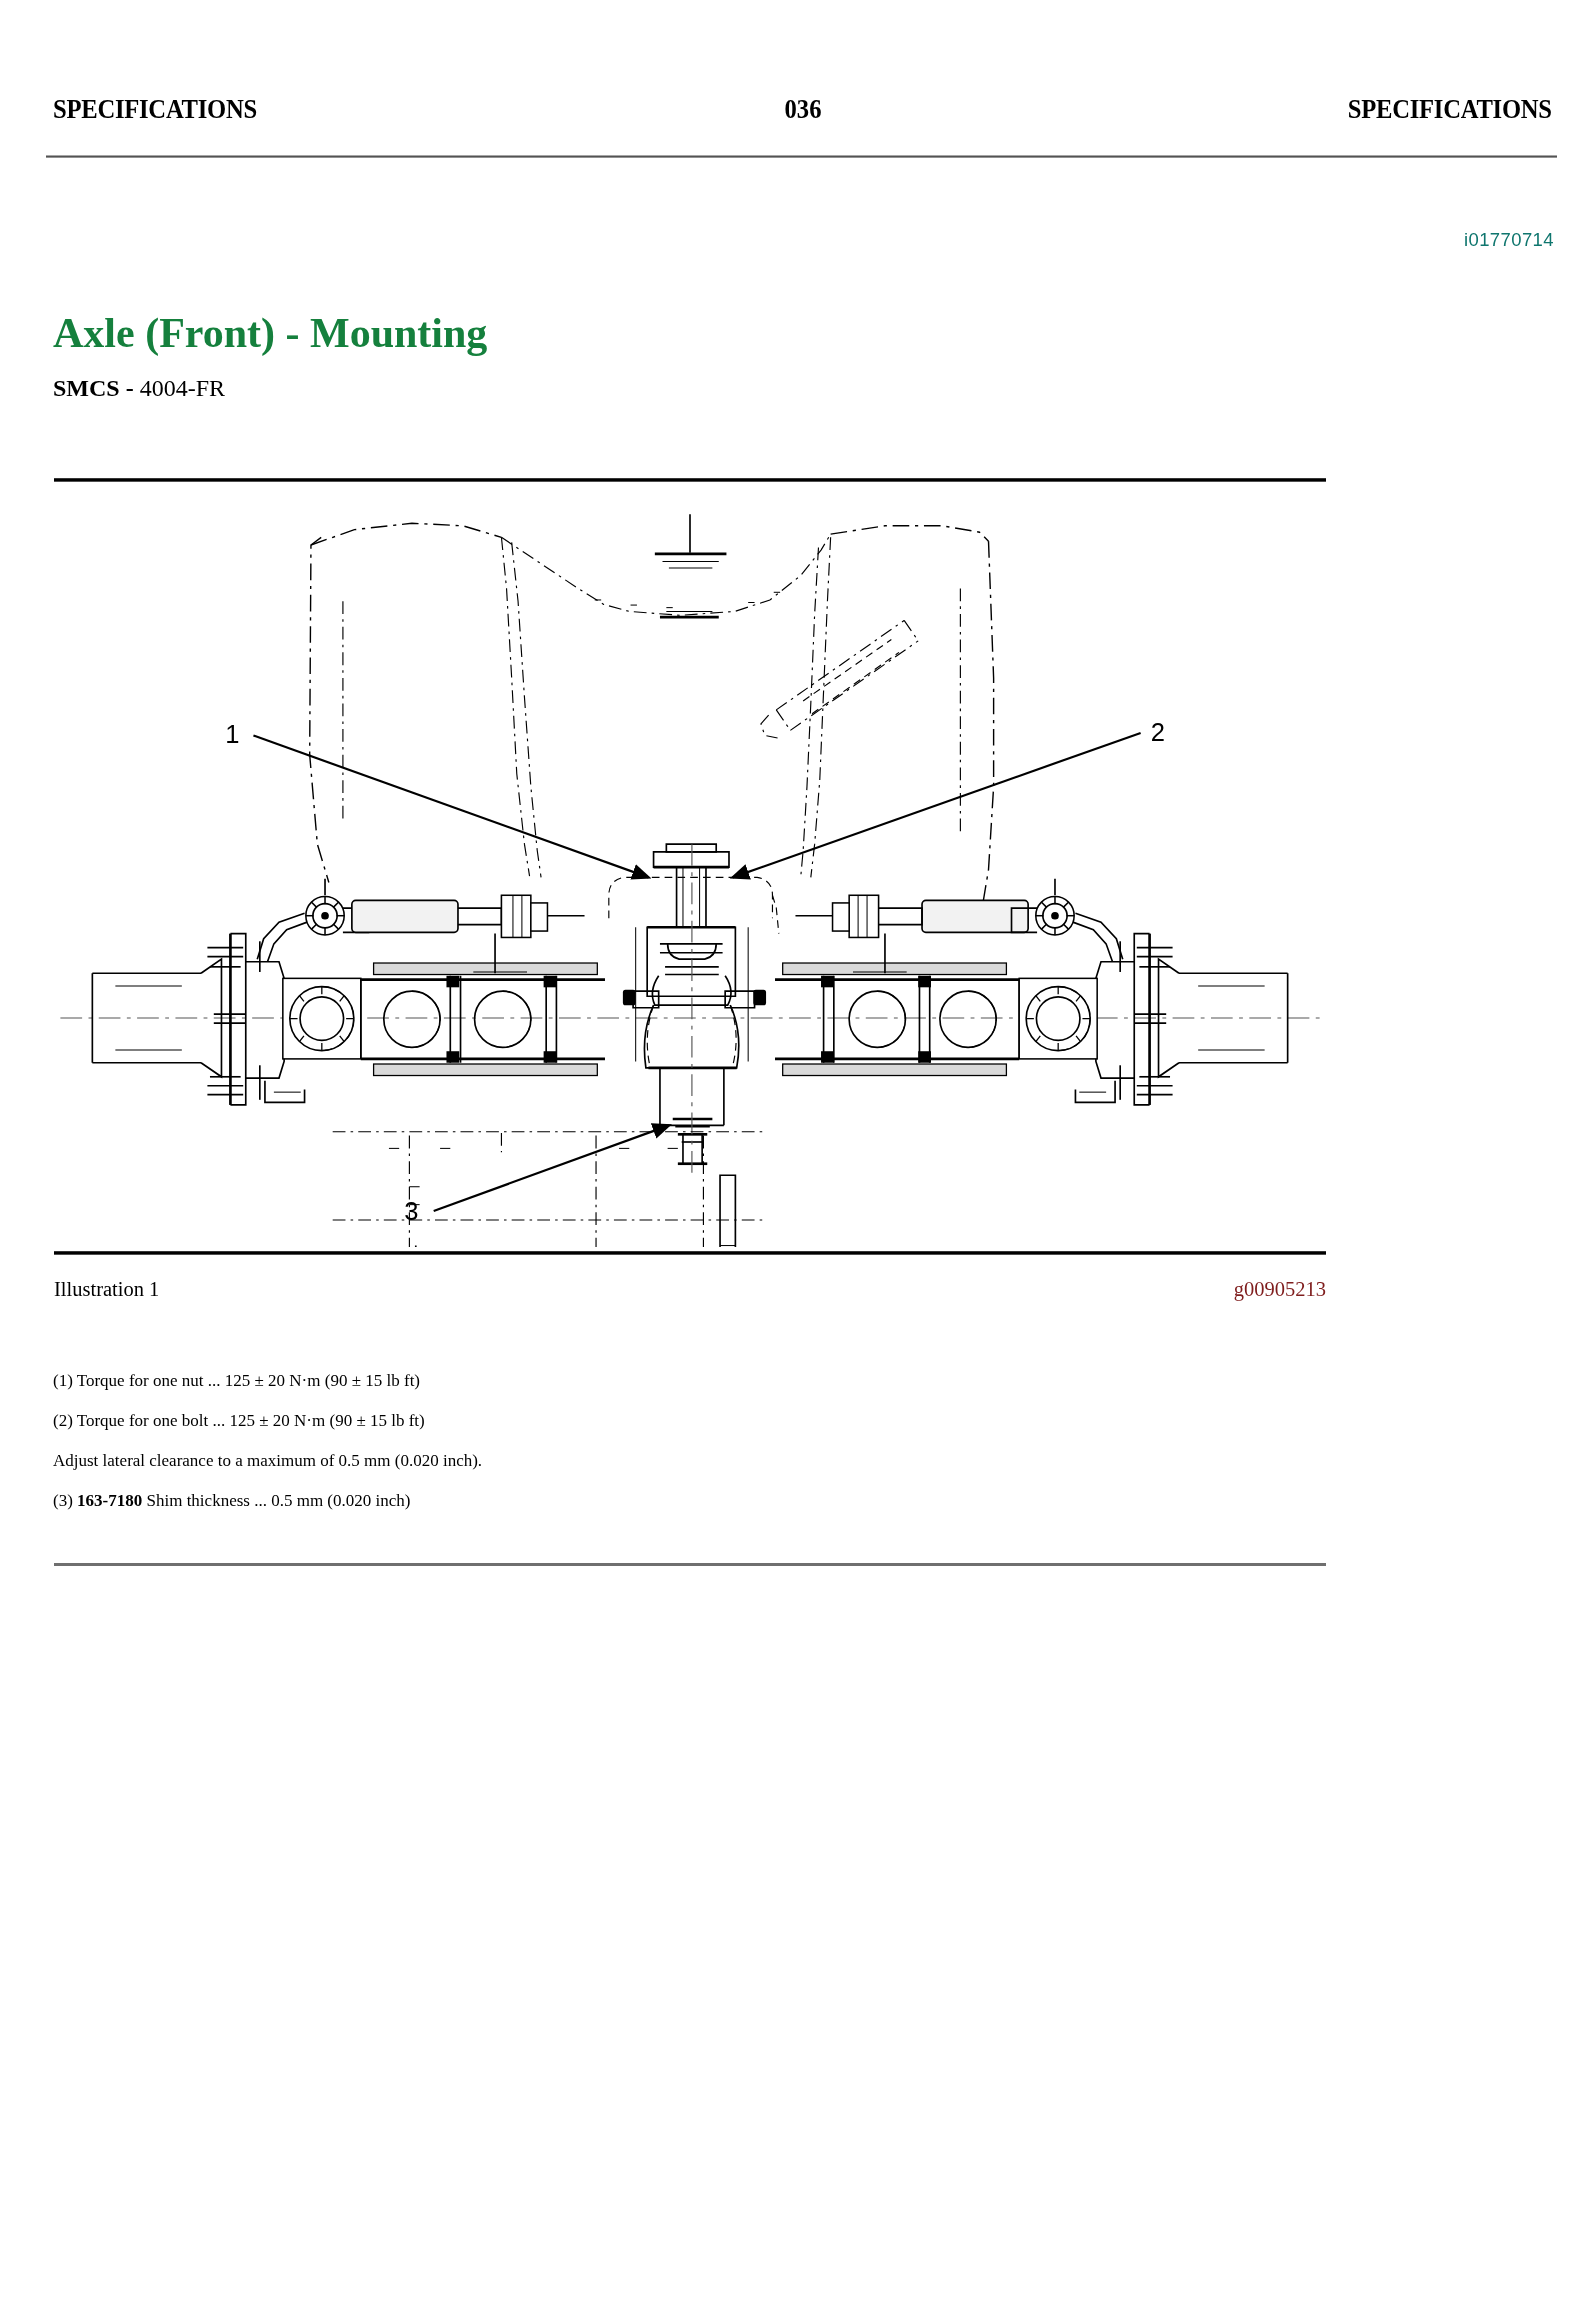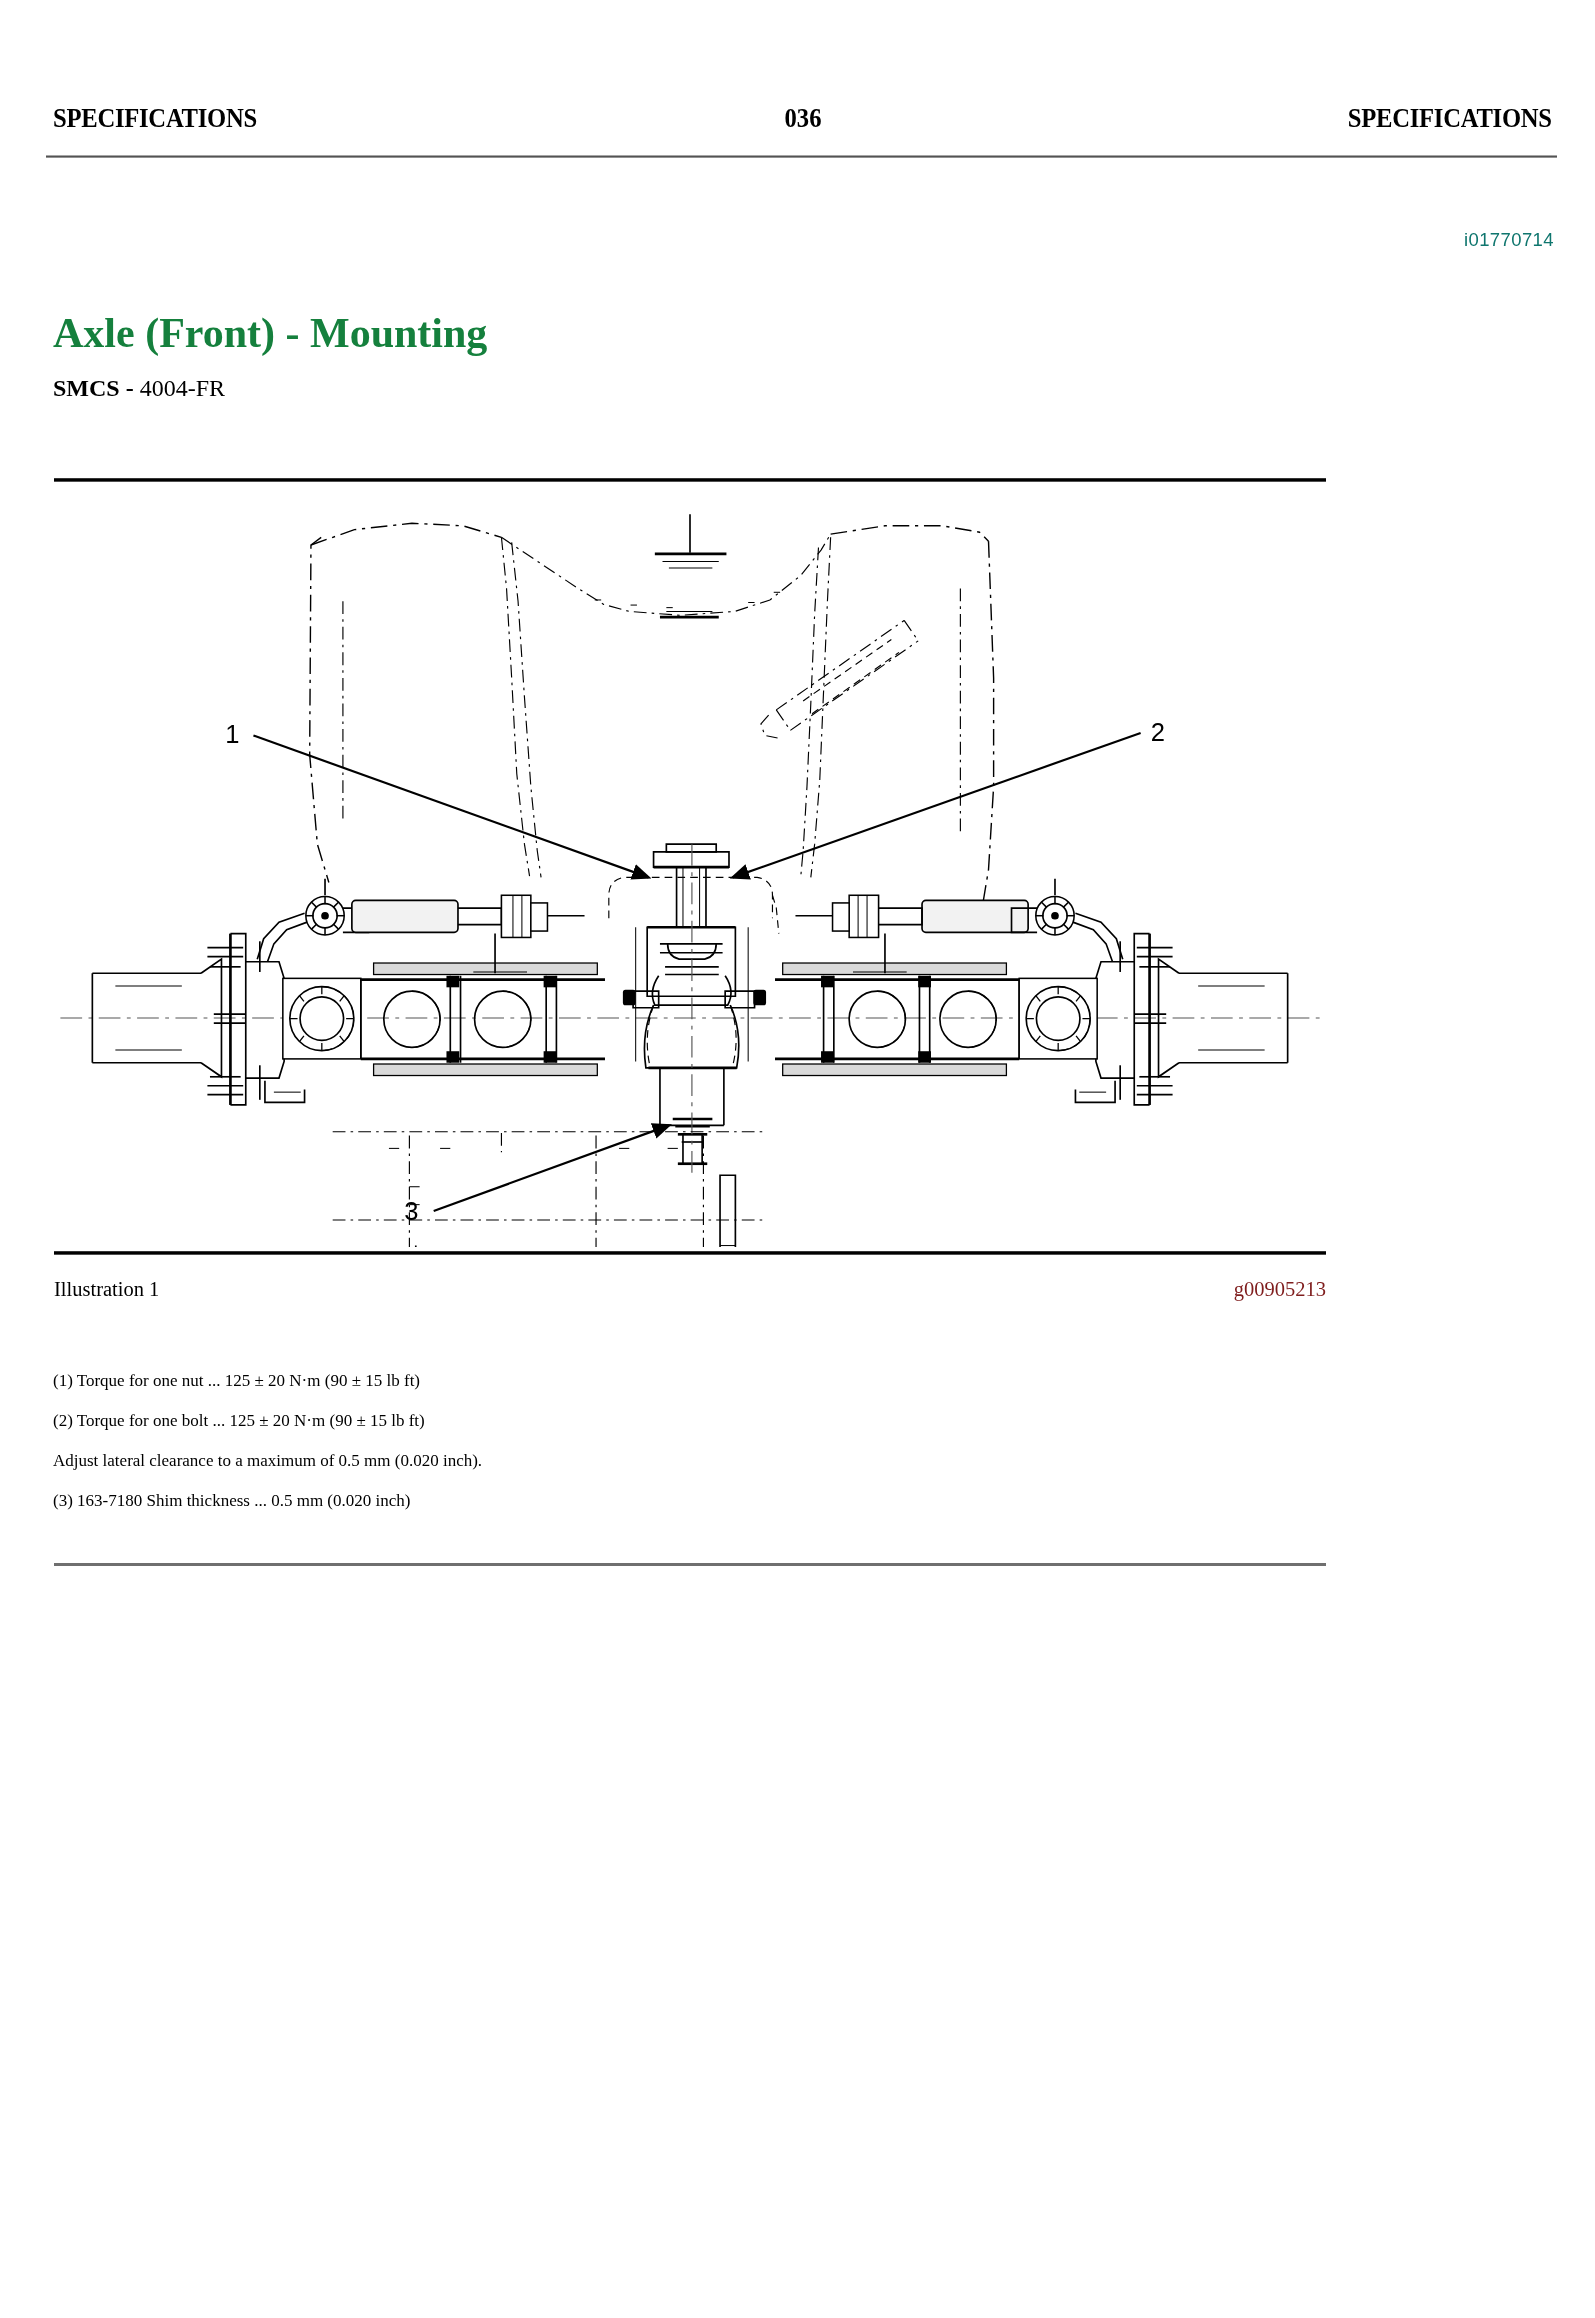--- a/index.html
+++ b/index.html
@@ -23,21 +23,21 @@
   }
 
   
   .page-header {
     position: absolute;
     left: 53px;
     top: 95px;
     width: 1499px;
     height: 45px;
     display: flex;
-    align-items: center;
+    align-items: flex-start;
     justify-content: space-between;
     gap: 31px;
   }
   .hdr-text {
     font-family: "Liberation Serif", "DejaVu Serif", serif;
     font-weight: bold;
     font-size: 28px;
     letter-spacing: -0.3px;
     line-height: 1;
     color: #000;
@@ -173,21 +173,21 @@
     top: 1361px;
     width: 1278px;
   }
   .body-line {
     font-family: "Liberation Serif", "DejaVu Serif", serif;
     font-size: 17px;
     line-height: 40px;
     color: #000;
     white-space: nowrap;
   }
-  .body-line b { font-weight: normal; margin-top: 20px; }
+  .body-line b { font-weight: bold; margin-top: 20px; }
 </style>
 </head>
 <body>
 
 <div class="page">
 
   <div class="page-header">
     <div class="hdr-text">SPECIFICATIONS</div>
     <div class="hdr-center">036</div>
     <div class="hdr-text right">SPECIFICATIONS</div>

